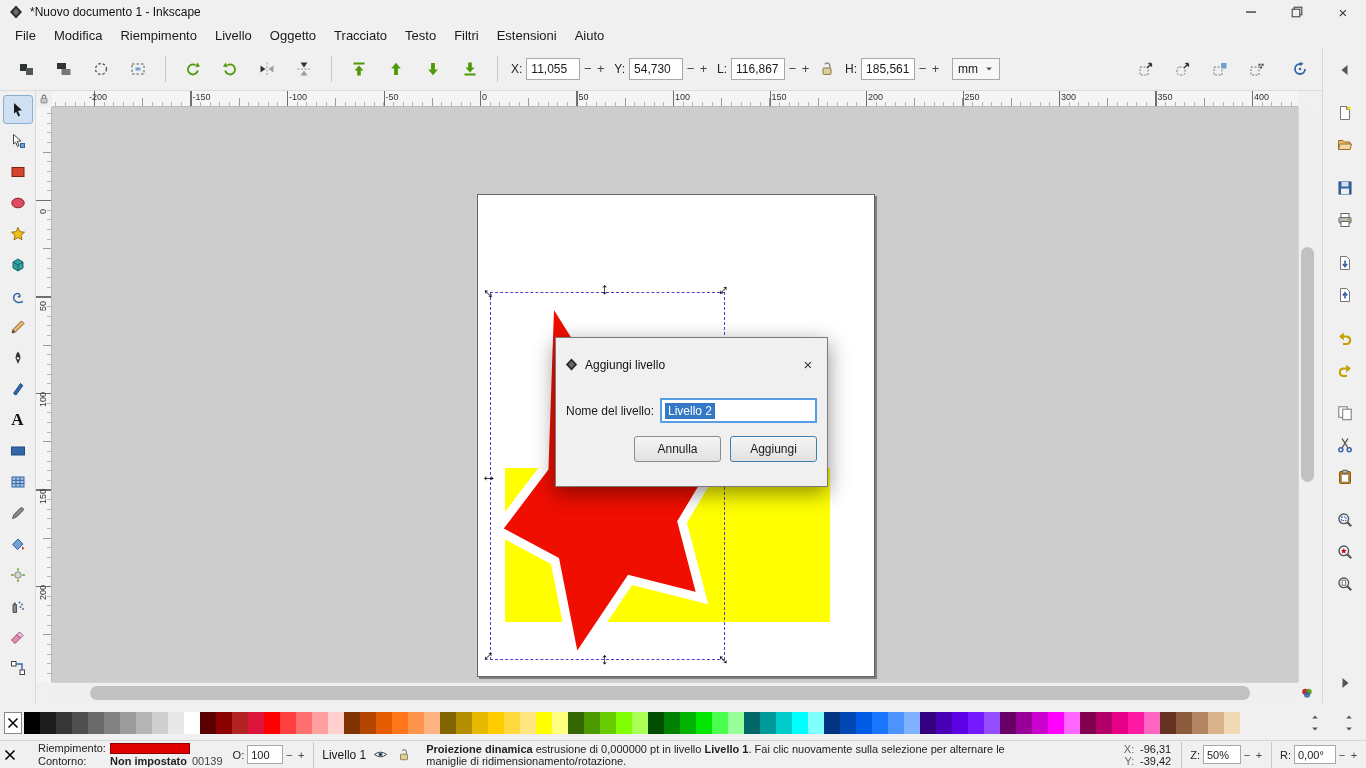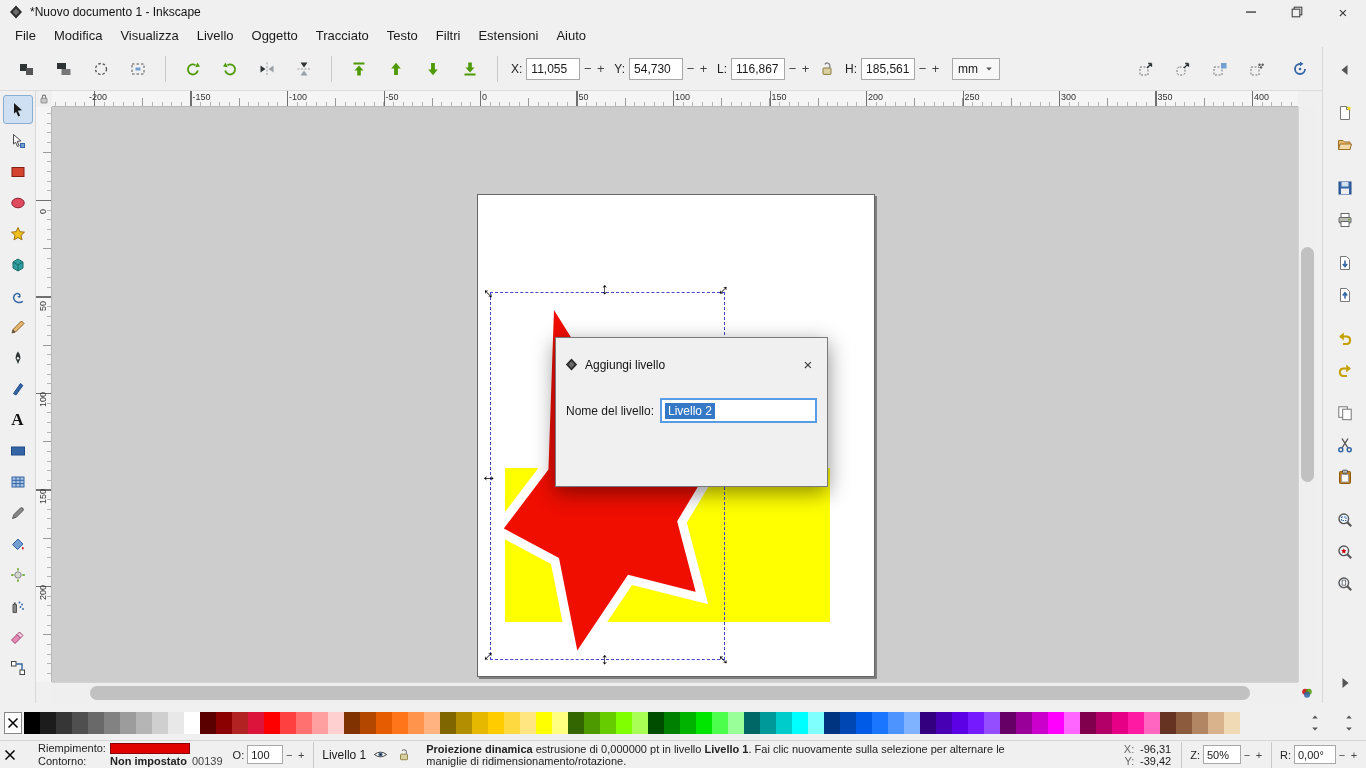--- a/index.html
+++ b/index.html
@@ -152,21 +152,21 @@
         </div>
       <div class="wbtn">
           <span>×</span>
         </div>
     </div>
   </div>
 
   <div id="menubar" class="abs">
       <span class="menu-item">File</span>
       <span class="menu-item">Modifica</span>
-      <span class="menu-item">Visualizza</span>
+      <span class="menu-item">Riempimento</span>
       <span class="menu-item">Livello</span>
       <span class="menu-item">Oggetto</span>
       <span class="menu-item">Tracciato</span>
       <span class="menu-item">Testo</span>
       <span class="menu-item">Filtri</span>
       <span class="menu-item">Estensioni</span>
       <span class="menu-item">Aiuto</span>
     </div>
 
   <div id="cmdbar" class="abs">
@@ -946,15 +946,19 @@
         </span>
       <span class="dlg-title-text">Aggiungi livello</span>
       <span class="dlg-close">×</span>
     </div>
     <div class="dlg-row">
       <span class="dlg-label">Nome del livello:</span>
       <div class="dlg-input">
         <span class="seltext">Livello 2</span>
       </div>
     </div>
+    <div class="dlg-btns">
+      <div class="dlg-btn">Annulla</div>
+      <div class="dlg-btn primary">Aggiungi</div>
+    </div>
   </div>
 
 </div>
 
 </body></html>

